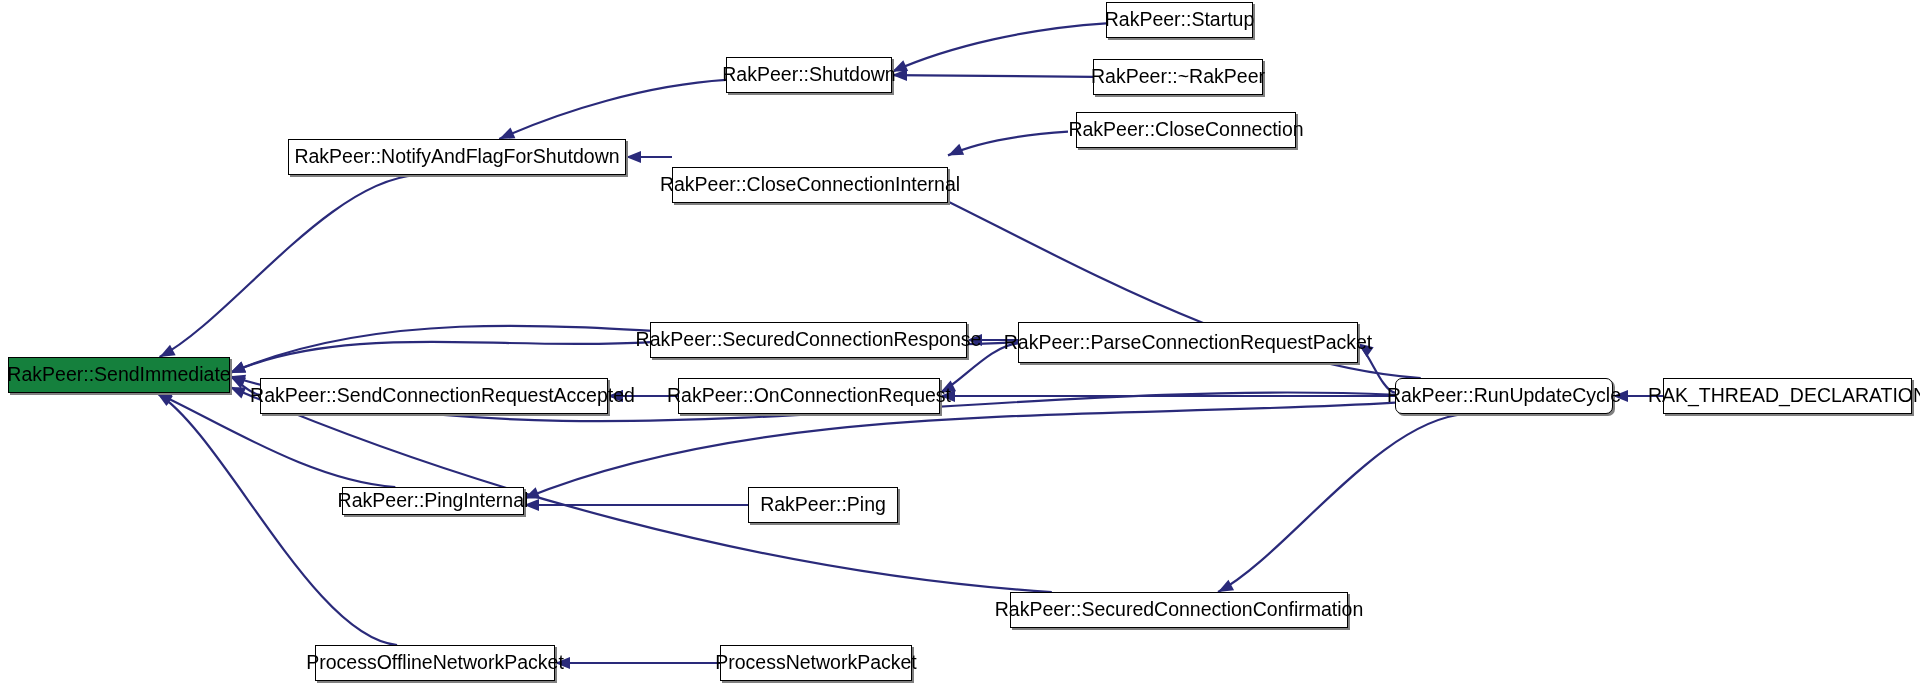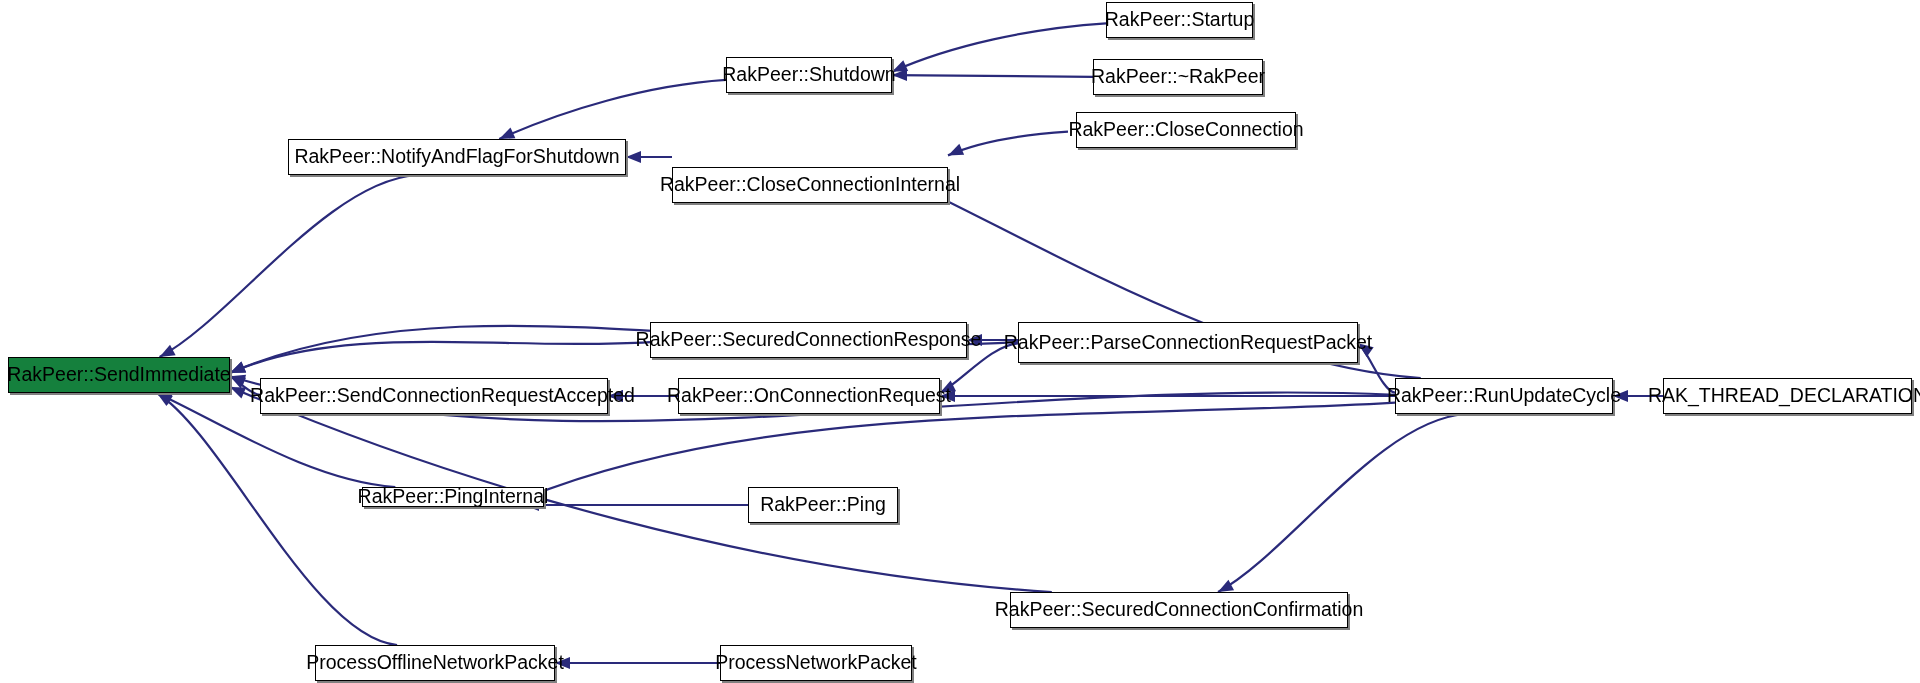--- a/index.html
+++ b/index.html
@@ -143,27 +143,27 @@
       </div>
       <div class="node-box" style="left: 1018px; top: 322px; width: 340px; height: 41px;">
         <span class="node-label">RakPeer::ParseConnectionRequestPacket</span>
       </div>
       <div class="node-box" style="left: 260px; top: 378px; width: 348px; height: 36px; padding-left: 17px;">
         <span class="node-label">RakPeer::SendConnectionRequestAccepted</span>
       </div>
       <div class="node-box" style="left: 678px; top: 378px; width: 262px; height: 36px;">
         <span class="node-label">RakPeer::OnConnectionRequest</span>
       </div>
-      <div class="node-box" style="left: 1395px; top: 378px; width: 218px; height: 36px;">
+      <div class="node-box" style="left: 1395px; top: 378px; width: 218px; height: 36px; border-radius: 7px;">
         <span class="node-label">RakPeer::RunUpdateCycle</span>
       </div>
       <div class="node-box" style="left: 1663px; top: 378px; width: 249px; height: 36px;">
         <span class="node-label">RAK_THREAD_DECLARATION</span>
       </div>
-      <div class="node-box" style="left: 362px; top: 487px; width: 182px; height: 20px;">
+      <div class="node-box" style="left: 342px; top: 487px; width: 182px; height: 28px;">
         <span class="node-label">RakPeer::PingInternal</span>
       </div>
       <div class="node-box" style="left: 748px; top: 487px; width: 150px; height: 36px;">
         <span class="node-label">RakPeer::Ping</span>
       </div>
       <div class="node-box" style="left: 1010px; top: 592px; width: 338px; height: 36px;">
         <span class="node-label">RakPeer::SecuredConnectionConfirmation</span>
       </div>
       <div class="node-box" style="left: 315px; top: 645px; width: 240px; height: 36px;">
         <span class="node-label">ProcessOfflineNetworkPacket</span>

